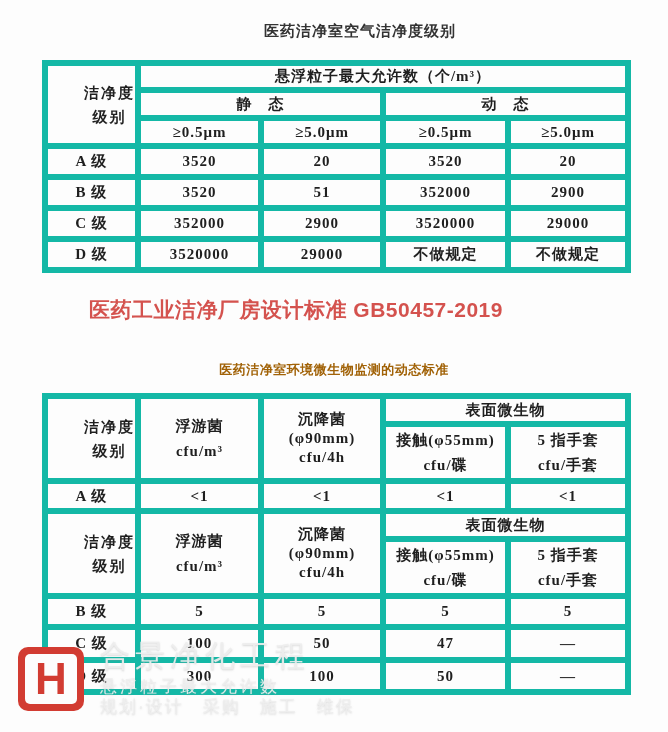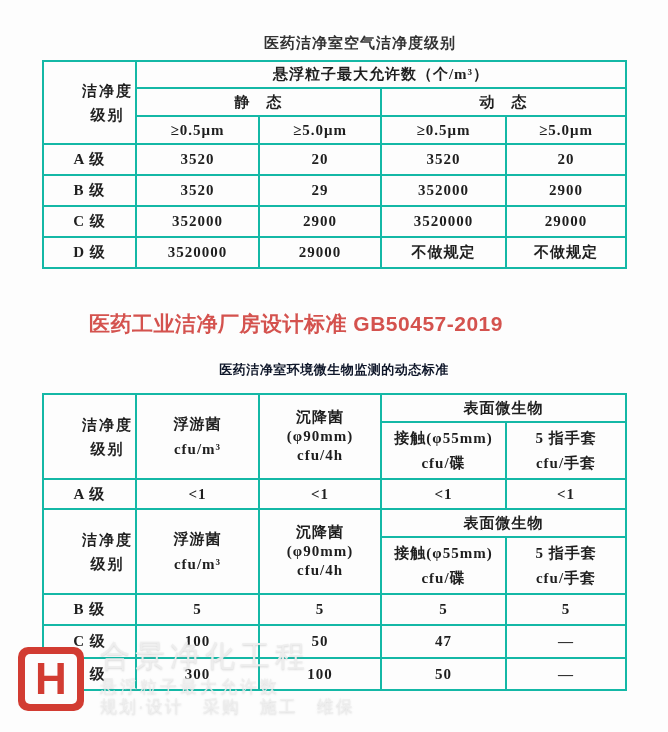--- a/index.html
+++ b/index.html
@@ -7,42 +7,42 @@
     width:668px;height:732px;position:relative;overflow:hidden;
     background:#fdfdfd;
     font-family:"Liberation Sans","DejaVu Sans",sans-serif;
     color:#2b2b2b;
   }
   .doc-title{
     position:absolute;top:22px;left:0;width:668px;
     text-align:center;font-size:15px;font-weight:bold;
     letter-spacing:1px;color:#333;
   }
-  .doc-title.shift{padding-left:52px;box-sizing:border-box;margin-top:12px;}
+  .doc-title.shift{padding-left:52px;box-sizing:border-box;}
   .red-heading{
-    position:absolute;top:310px;left:0;width:592px;
+    position:absolute;top:296px;left:0;width:592px;
     text-align:center;font-size:21px;font-weight:600;
     color:#d4524e;letter-spacing:0.5px;
   }
   .doc-title2{
     position:absolute;top:361px;left:0;width:668px;
-    text-align:center;font-size:13px;font-weight:bold;color:#0f172a;
+    text-align:center;font-size:13px;font-weight:bold;color:#a16207;
     letter-spacing:0.5px;
   }
   table.doc{
     position:absolute;left:42px;border-collapse:collapse;
     table-layout:fixed;width:583px;
     font-family:"Liberation Serif","DejaVu Serif",serif;
     font-weight:bold;font-size:15px;color:#1f1f1f;
     border:2px solid #2c2c2c;
   }
   table.t1{top:60px;}
   table.t2{top:393px;}
   table.doc td{
-    border:2px solid #14b8a6;text-align:center;vertical-align:middle;
+    border:6px solid #14b8a6;text-align:center;vertical-align:middle;
     padding:0;letter-spacing:1px;
   }
   .corner div{line-height:24px;letter-spacing:2px;margin-left:36px;}
   .hdr{letter-spacing:2px;}
   .sub3 div{line-height:19px;}
   .sub2 div{line-height:25px;}
   .wm{position:absolute;z-index:5;pointer-events:none;}
   .wm-logo{left:18px;top:647px;width:66px;height:64px;}
   .wm-text{
     left:100px;color:rgba(238,238,238,0.92);
@@ -87,21 +87,21 @@
   <tr style="height:31px">
     <td>A 级</td>
     <td>3520</td>
     <td>20</td>
     <td>3520</td>
     <td>20</td>
   </tr>
   <tr style="height:31px">
     <td>B 级</td>
     <td>3520</td>
-    <td>29</td>
+    <td>51</td>
     <td>352000</td>
     <td>2900</td>
   </tr>
   <tr style="height:31px">
     <td>C 级</td>
     <td>352000</td>
     <td>2900</td>
     <td>3520000</td>
     <td>29000</td>
   </tr>

